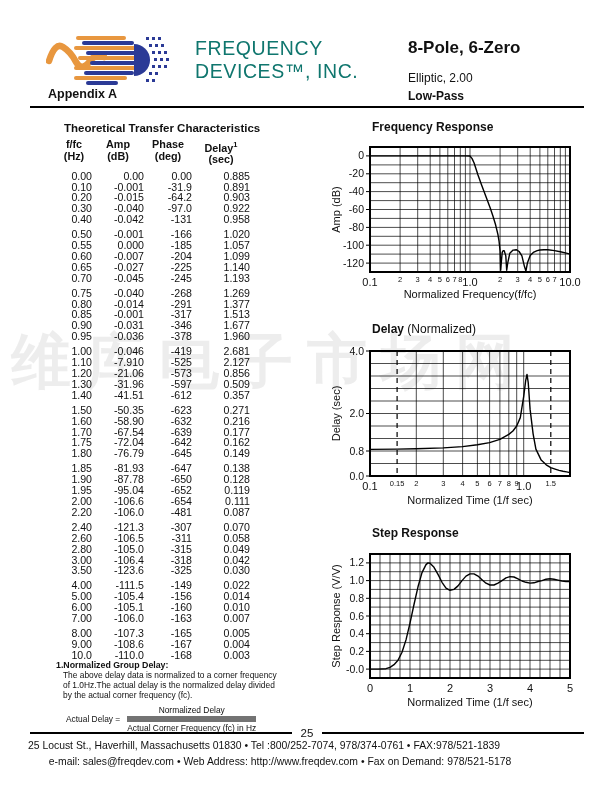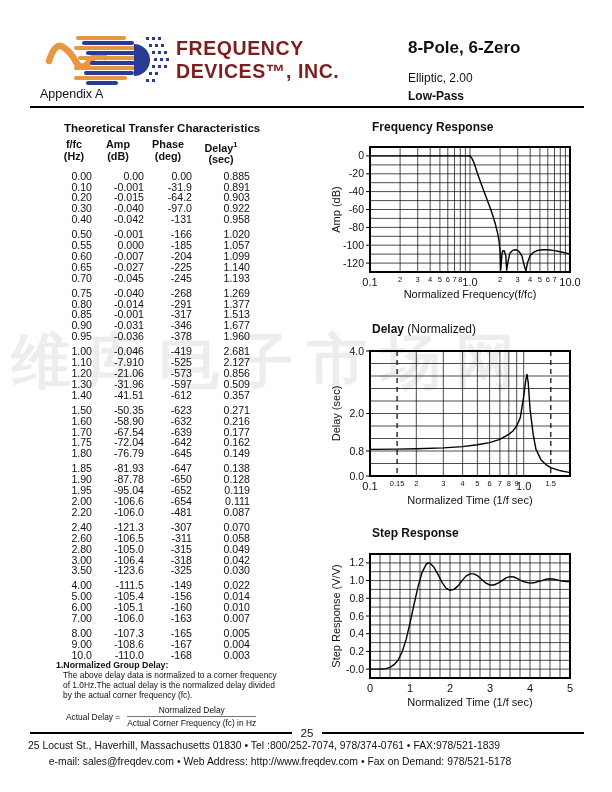--- a/index.html
+++ b/index.html
@@ -7,23 +7,23 @@
         font-family:"Liberation Sans",sans-serif;color:#111;overflow:hidden}
   .layer{position:absolute;z-index:1}
 
   
   .watermark{position:absolute;left:0;top:322px;width:540px;z-index:0;text-align:center;
              font-size:60px;font-weight:bold;letter-spacing:14px;color:#c9c9c9;opacity:.32;
              font-family:"DejaVu Sans",sans-serif;white-space:nowrap}
 
   
   .logo{position:absolute;left:46px;top:30px}
-  .company{position:absolute;left:176px;top:37px;font-weight:bold;font-size:19.5px;
-           line-height:23px;letter-spacing:.6px;color:#7f1d1d}
-  .appendix{position:absolute;left:40px;top:87px;font-weight:normal;font-size:12.5px}
+  .company{position:absolute;left:195px;top:37px;font-weight:normal;font-size:19.5px;
+           line-height:23px;letter-spacing:.6px;color:#0f766e}
+  .appendix{position:absolute;left:48px;top:87px;font-weight:bold;font-size:12.5px}
   .htitle{position:absolute;left:408px;top:38px;font-weight:bold;font-size:17px}
   .hsub1{position:absolute;left:408px;top:71px;font-weight:normal;font-size:12px}
   .hsub2{position:absolute;left:408px;top:89px;font-weight:bold;font-size:12px}
   .hrule{position:absolute;left:30px;top:106px;width:554px;height:2px;background:#000}
 
   
   .tt-title{position:absolute;left:64px;top:122px;font-weight:bold;font-size:11.5px}
   .ttable{position:absolute;left:56px;top:139px;width:196px}
   .thead,.trow{display:grid;grid-template-columns:36px 52px 48px 58px}
   .thead{font-weight:bold;font-size:10.8px;line-height:11.5px}
@@ -33,21 +33,21 @@
   .tgroup{margin-bottom:4px}
   .trow{line-height:10.9px}
   .trow span{text-align:right}
 
   
   .footnote{position:absolute;left:56px;top:660px;width:280px;font-size:8.4px;line-height:10px}
   .fn-head{font-weight:bold;font-size:8.8px}
   .fn-line{padding-left:7px}
   .formula{margin-top:5px;padding-left:10px;display:flex;align-items:center;gap:7px}
   .frac{display:inline-block;text-align:center}
-  .frac .num{display:block;border-bottom:1px solid #737373;padding:0 5px 1px}
+  .frac .num{display:block;border-bottom:6px solid #737373;padding:0 5px 1px}
   .frac .den{display:block;padding-top:1px}
 
   
   .chart{position:absolute;left:330px;z-index:1}
   .chart-0{top:116px}.chart-1{top:318px}.chart-2{top:518px}
   svg text{fill:#111;font-family:"Liberation Sans",sans-serif}
   .ctitle{font-size:12px;font-weight:bold}
   .csuffix{font-weight:normal}
   .axlab{font-size:11px}
   .ylab{font-size:10.5px}

